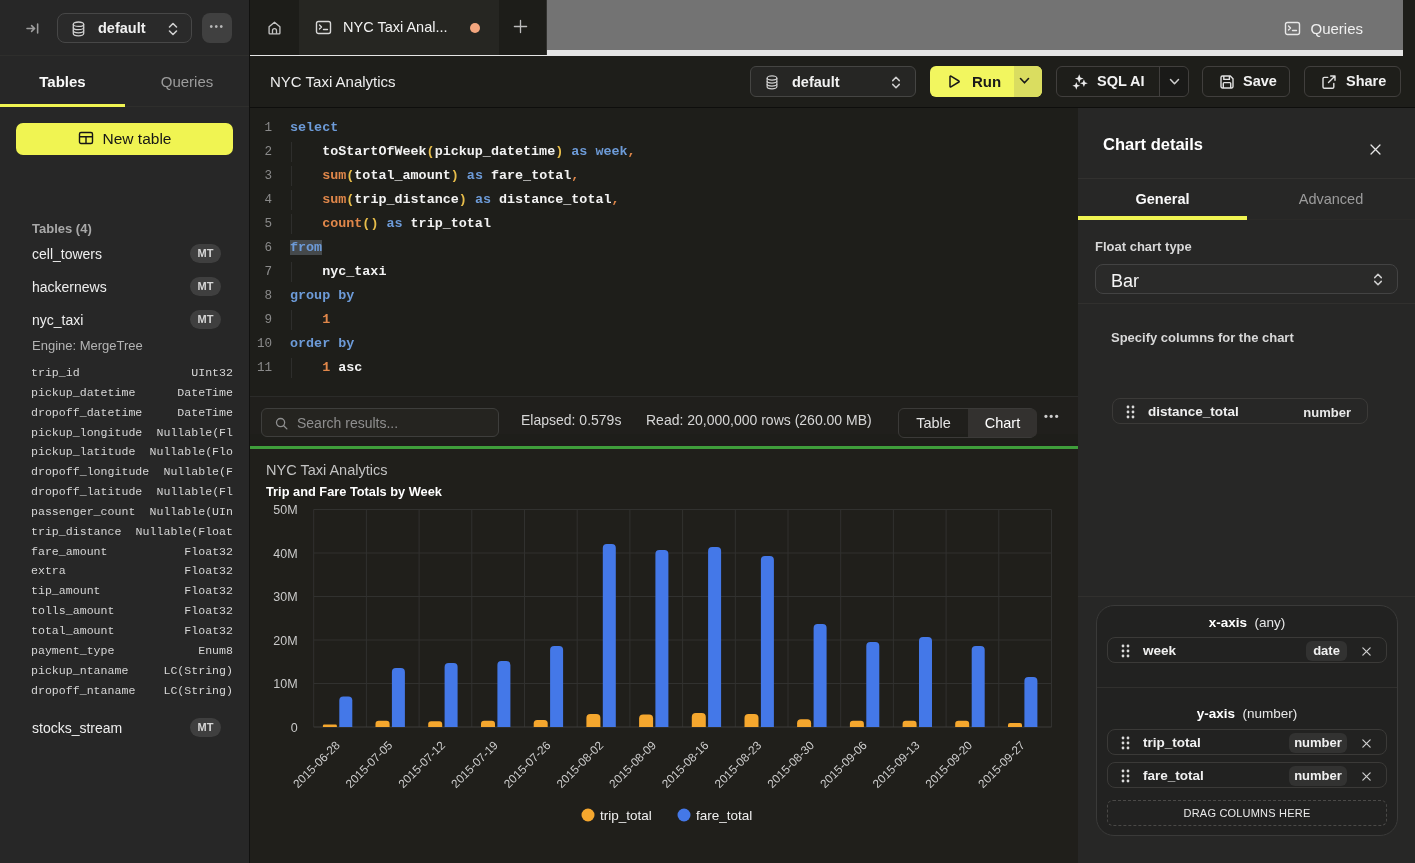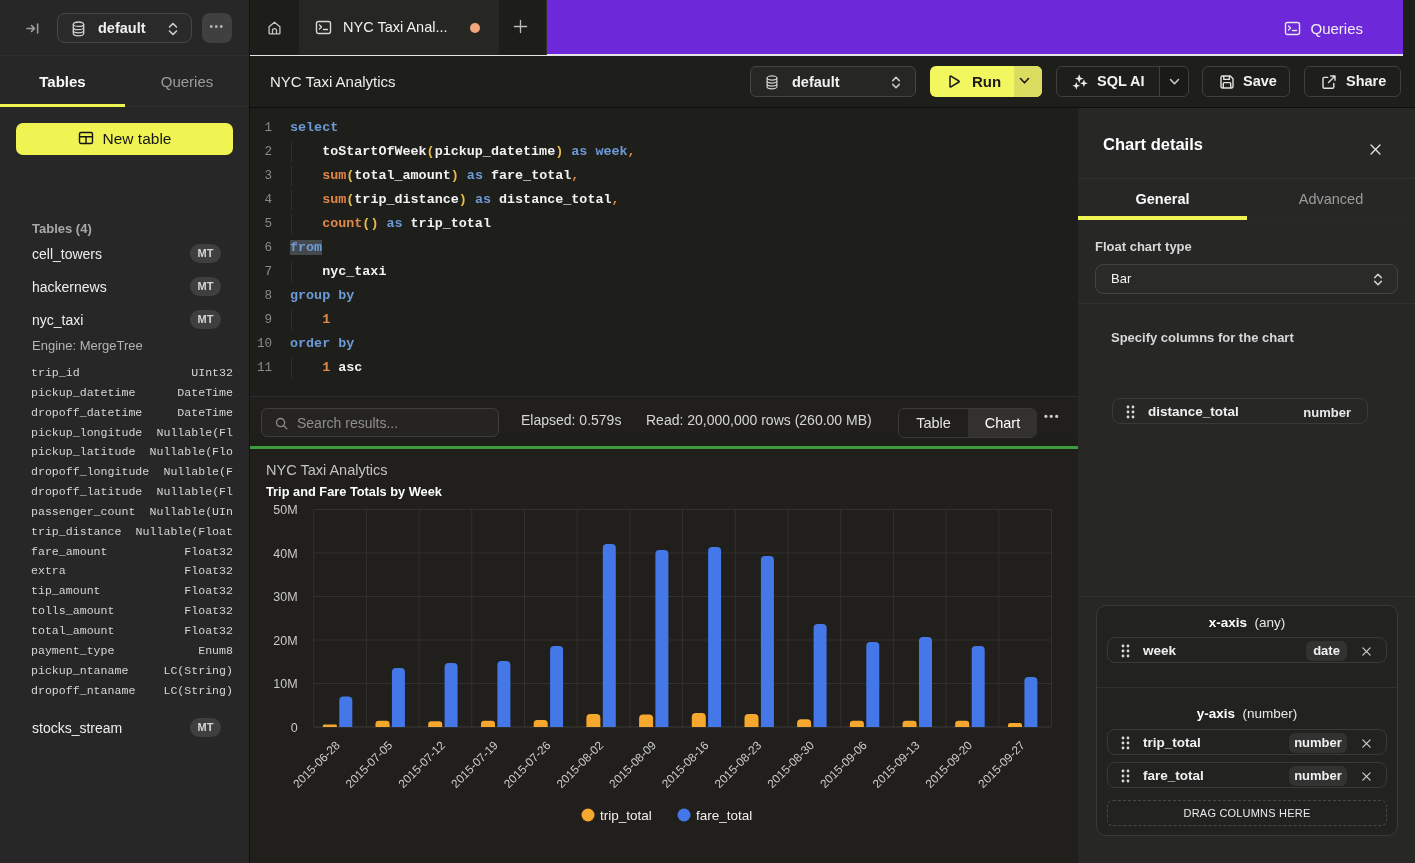--- a/index.html
+++ b/index.html
@@ -27,21 +27,21 @@
 .search-ic { position:absolute; left:15px; top:8px; }
 .search-ph { position:absolute; left:37px; top:7px; font-size:14px; color:#8f8f8f; }
 #tables4 { left:32px; top:221px; font-size:13px; font-weight:600; color:#a8a8a8; }
 .tbl-row { left:32px; width:201px; height:20px; font-size:14px; font-weight:500; color:#eeeeee; }
 .mt { position:absolute; right:12px; top:-2px; width:31px; height:19px; background:#3f3f3f; border-radius:10px; color:#d6d6d6; font-size:11px; font-weight:600; text-align:center; line-height:19px; }
 #engine { left:32px; top:338px; font-size:13px; color:#b3b3b3; }
 .col-row { left:31px; width:202px; height:20px; font-family:"Liberation Mono", monospace; font-size:11.6px; color:#d6d6d6; white-space:nowrap; }
 .col-row .ty { position:absolute; right:0; top:0; }
 
 
-#topstrip { left:250px; top:0; width:1153px; height:56px; background:#6d28d9; border-bottom:2px solid #e5e5e5; }
+#topstrip { left:250px; top:0; width:1153px; height:56px; background:#737373; border-bottom:6px solid #e5e5e5; }
 #tabzone { left:0; top:0; width:297px; height:55px; background:#1d1d19; border-right:1px solid #32322f; }
 #home-ic { left:17px; top:20px; }
 #acttab { position:absolute; left:49px; top:0; width:200px; height:55px; background:#262622; }
 #acttab .tic { position:absolute; left:16px; top:19px; }
 #acttab .ttl { position:absolute; left:44px; top:19px; font-size:14.5px; font-weight:500; color:#f2f2f2; }
 #acttab .dot { position:absolute; right:19px; top:23px; width:10px; height:10px; border-radius:50%; background:#f3a67e; }
 #plus-ic { left:263px; top:19px; }
 
 #queries-top { right:40px; top:20px; height:17px; color:#f0f0f0; font-size:15px; font-weight:500; }
 #queries-top svg { position:absolute; left:-26px; top:0px; }
@@ -101,30 +101,30 @@
 #rpanel { left:1078px; top:108px; width:337px; height:755px; background:#272726; }
 #rp-head { position:absolute; left:0; top:0; width:337px; height:71px; border-bottom:1px solid #32312f; }
 #rp-head .h { position:absolute; left:25px; top:27px; font-size:16.5px; font-weight:700; color:#ffffff; }
 #rp-close { position:absolute; left:291px; top:35px; }
 #rp-tabs { position:absolute; left:0; top:71px; width:337px; height:41px; border-bottom:1px solid #2b2a28; }
 #rp-tabs .t1 { position:absolute; left:0; top:0; width:169px; line-height:41px; text-align:center; font-size:14.5px; font-weight:600; color:#fafafa; }
 #rp-tabs .t2 { position:absolute; left:169px; top:0; width:168px; line-height:41px; text-align:center; font-size:14.5px; color:#9c9c9c; }
 #rp-underline { position:absolute; left:0; top:107.5px; width:169px; height:4px; background:#f0f452; }
 .rp-label { position:absolute; font-size:13px; font-weight:600; color:#d8d8d8; }
 #bar-select { position:absolute; left:17px; top:156px; width:303px; height:30px; border:1px solid #434343; border-radius:8px; background:#2a2a29; }
-#bar-select .lbl { position:absolute; left:15px; top:6px; font-size:13px; color:#f5f5f5; }
+#bar-select .lbl { position:absolute; left:15px; top:6px; font-size:18px; color:#f5f5f5; }
 #bar-select .chev { position:absolute; right:13px; top:7px; }
 .rp-sep { position:absolute; left:0; width:337px; height:1px; background:#31302e; }
 #col-search { position:absolute; left:34px; top:247px; width:255px; height:29px; border:1px solid #3c3c3a; border-radius:8px; }
 .pill { position:absolute; border:1px solid #3b3a38; border-radius:8px; height:26px; }
 .pill .handle { position:absolute; left:13px; top:6px; }
 .pill .plbl { position:absolute; left:35px; top:5px; font-size:13.5px; font-weight:600; color:#f0f0f0; }
 .pill .chip { position:absolute; top:3px; height:20px; background:#323231; border-radius:6px; color:#f0f0f0; font-size:13px; font-weight:600; text-align:center; }
 .pill .px { position:absolute; }
-#axisbox { position:absolute; left:18px; top:497px; width:302px; height:231px; background:#222221; border:1px solid #3a3a39; border-radius:10px; }
+#axisbox { position:absolute; left:18px; top:497px; width:302px; height:231px; background:#222221; border:1px solid #3a3a39; border-radius:18px; }
 .axis-title { position:absolute; width:300px; text-align:center; font-size:13.5px; color:#e8e8e8; }
 .axis-title b { color:#fff; }
 #axis-div { position:absolute; left:0px; top:81px; width:300px; height:1px; background:#31302e; }
 #dragbox { position:absolute; left:10px; top:194px; width:280px; height:26px; border:1.5px dashed #4a4947; border-radius:6px; text-align:center; line-height:24px; font-size:11px; font-weight:400; color:#ebebeb; letter-spacing:.2px; }
 </style>
 </head>
 <body>
 <div id="app">
 
 <div id="sidebar" class="abs"></div>

